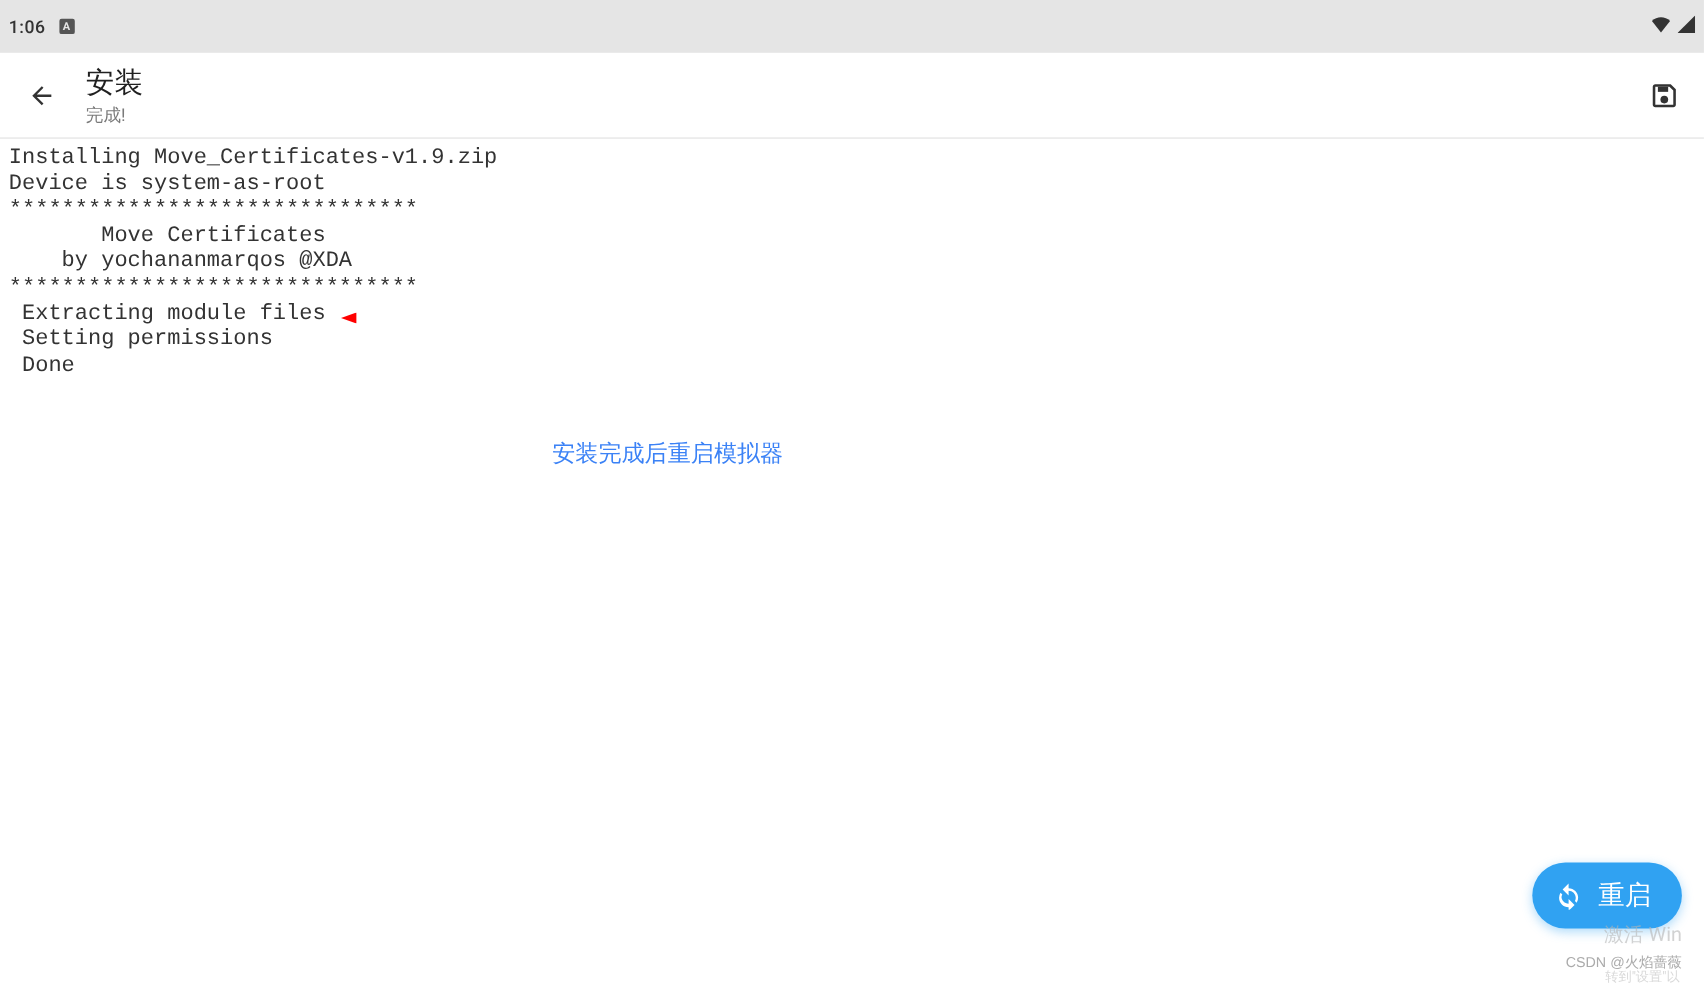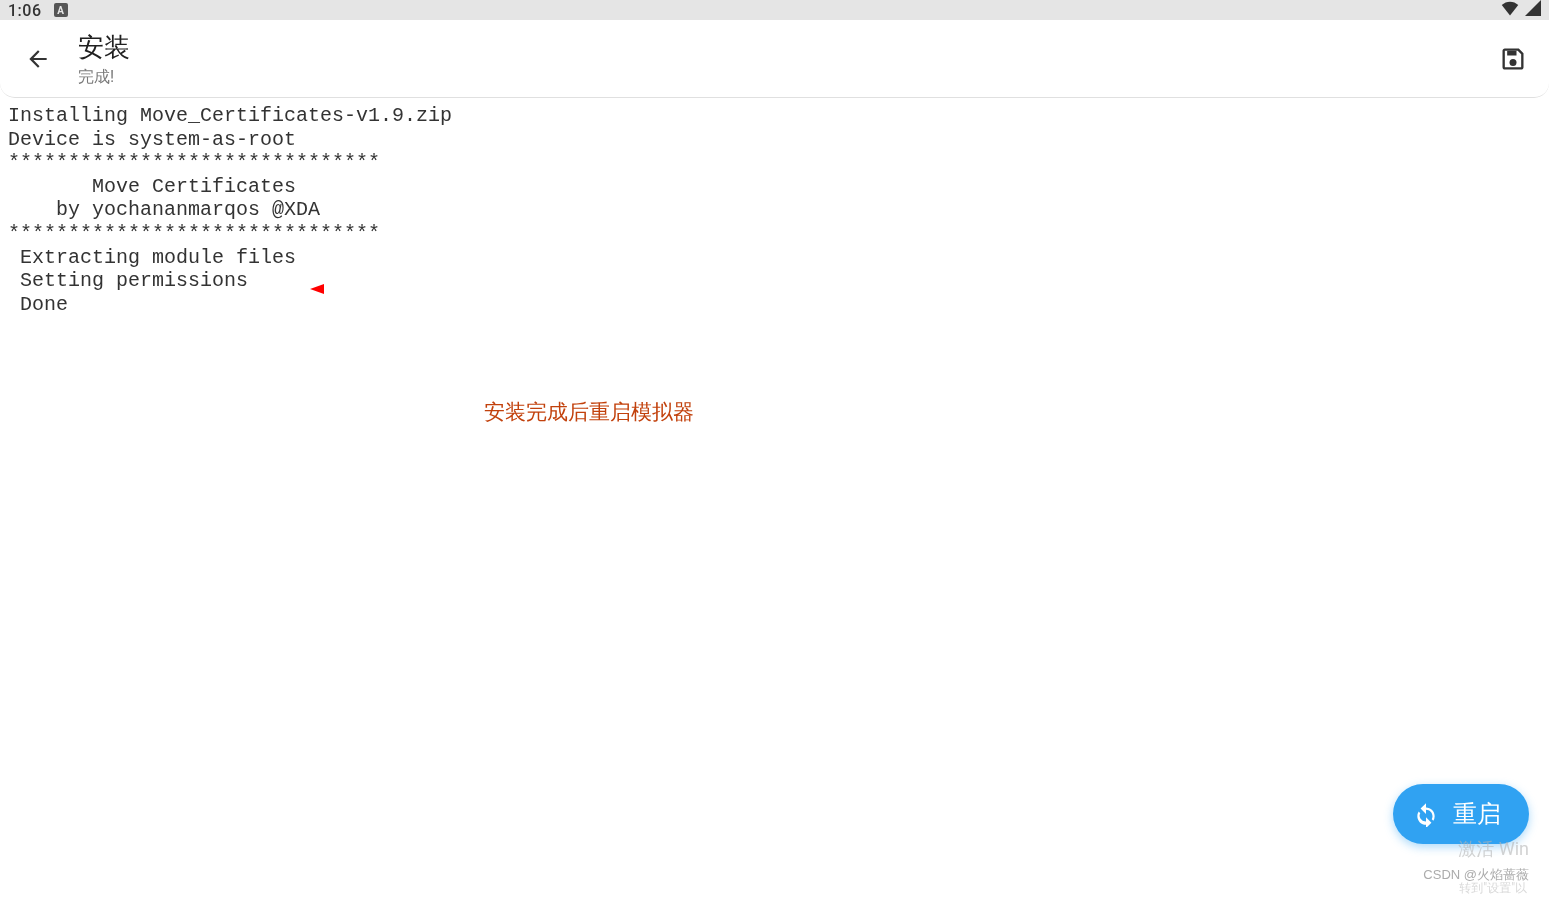--- a/index.html
+++ b/index.html
@@ -5,21 +5,21 @@
     * { margin: 0; padding: 0; box-sizing: border-box; }
     body {
       font-family: -apple-system, BlinkMacSystemFont, "Segoe UI", Roboto, sans-serif;
       background: #fff;
       width: 1549px;
       height: 899px;
       position: relative;
       overflow: hidden;
     }
     .status-bar {
-      height: 20px;
+      height: 48px;
       background: #e5e5e5;
       display: flex;
       align-items: center;
       justify-content: space-between;
       padding: 0 8px;
       font-size: 16px;
       color: #333;
     }
     .status-left { display: flex; align-items: center; gap: 12px; }
     .status-right { display: flex; align-items: center; gap: 6px; }
@@ -28,21 +28,20 @@
       width: 14px; height: 14px; background: #555; border-radius: 2px;
       display: flex; align-items: center; justify-content: center;
       font-size: 10px; color: #e5e5e5; font-weight: bold;
     }
     .app-bar {
       height: 78px;
       display: flex;
       align-items: center;
       padding: 0 22px;
       border-bottom: 1px solid #e0e0e0;
-      border-radius: 15px;
     }
     .back-btn {
       width: 32px; height: 32px;
       display: flex; align-items: center; justify-content: center;
       cursor: pointer; margin-right: 24px;
     }
     .title-group { flex: 1; }
     .app-title { font-size: 26px; font-weight: 500; color: #202020; }
     .app-subtitle { font-size: 16px; color: #7a7a7a; margin-top: 2px; }
     .save-icon { width: 28px; height: 28px; cursor: pointer; flex-shrink: 0; }
@@ -58,23 +57,23 @@
       position: absolute;
       top: 284px;
       left: 310px;
       width: 720px;
       height: 10px;
       pointer-events: none;
     }
     .annotation-text {
       position: absolute;
       top: 398px;
-      left: 484px;
+      left: 502px;
       font-size: 21px;
-      color: #c2410c;
+      color: #3b82f6;
       font-family: -apple-system, "Microsoft YaHei", sans-serif;
     }
     .fab {
       position: absolute;
       bottom: 55px;
       right: 20px;
       background: #30a2f2;
       color: #fff;
       height: 60px;
       border-radius: 30px;

